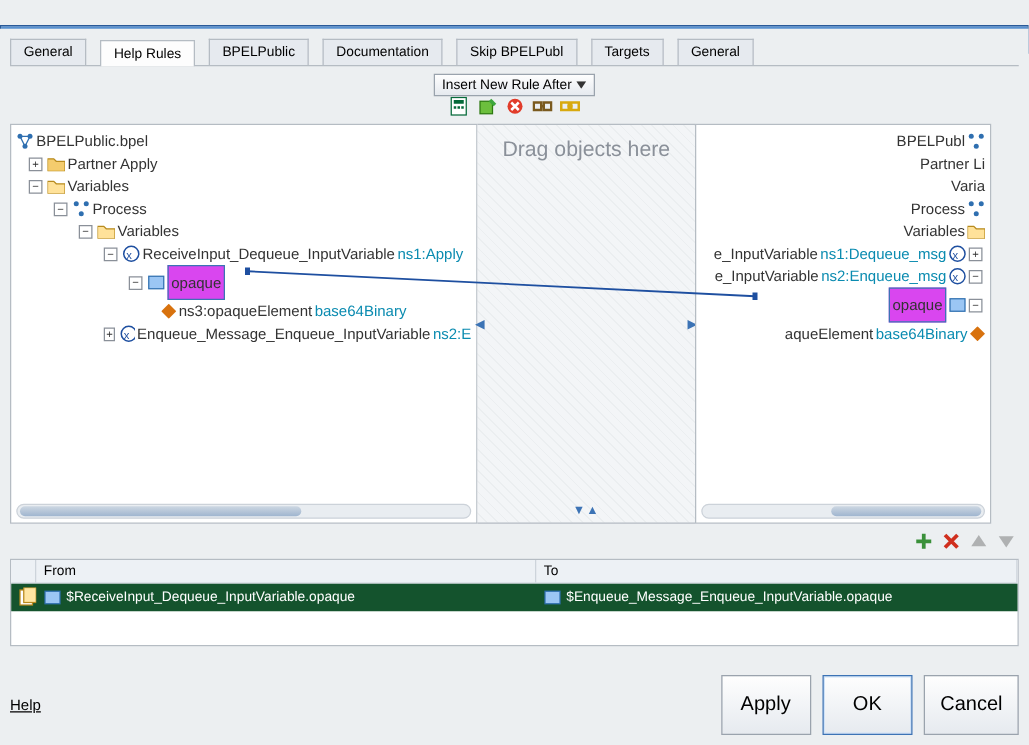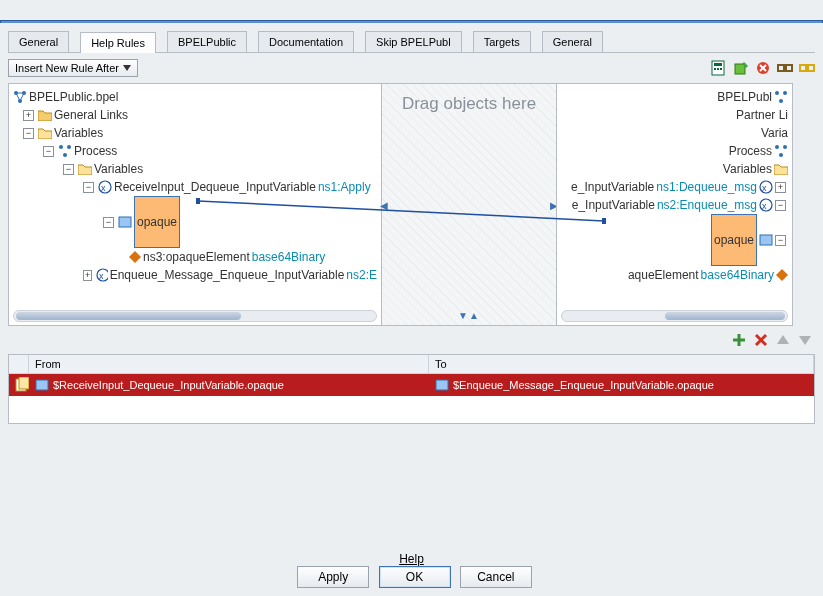--- a/index.html
+++ b/index.html
@@ -64,39 +64,40 @@
     background: #fdfdfd;
     position: relative;
     top: 1px;
   }
   
   .rulebar {
     display: flex;
     justify-content: space-between;
     align-items: center;
     margin: 6px 0 6px 0;
+    flex-direction: column;
   }
   .dropdown-btn {
     display: flex; align-items: center;
     border: 1px solid #9aa3ad;
     background: linear-gradient(#fefefe, #e6eaef);
     padding: 2px 6px;
     font-size: 11px;
     cursor: pointer;
   }
   .dropdown-btn svg { margin-left: 4px; }
   .rulebar .ticons { display: flex; gap: 6px; align-items: center; }
   .ticon {
     width: 16px; height: 16px; display:inline-flex; align-items:center; justify-content:center;
     cursor: pointer;
   }
   
   .panes {
     display: flex;
-    height: 243px;
+    height: 320px;
     position: relative;
   }
   .pane-left, .pane-right {
     background: #fff;
     border: 1px solid #b5bcc3;
     overflow: hidden;
     position: relative;
   }
   .pane-left { width: 374px; }
   .pane-mid {
@@ -125,21 +126,21 @@
   .tree-right .row { justify-content: flex-end; }
   .twisty {
     display:inline-block; width:11px; height:11px;
     border:1px solid #8a9099; font-size:9px; line-height:9px;
     text-align:center; background:#fff; color:#333;
     margin-right: 2px;
   }
   .folder { color:#333; }
   .typelink { color:#0a8bb0; }
   .sel {
-    background:#fdba74; border:1px solid #3c73b5; padding:16px 2px;
+    background:#d946ef; border:1px solid #3c73b5; padding:4px 2px;
   }
   .scrollbar {
     position:absolute; left:4px; right:4px; bottom:3px; height:12px;
     background:#e9edf1; border:1px solid #ccd2d9; border-radius:6px;
   }
   .scrollbar .thumb {
     position:absolute; top:1px; height:8px; border-radius:5px;
     background:linear-gradient(#cdd7e2,#9fb5cf);
   }
   
@@ -165,42 +166,42 @@
   }
   .rulegrid .hdr {
     display:flex; background:#edf1f5; border-bottom:1px solid #cdd4db;
     font-size:11px;
   }
   .rulegrid .hdr .cellh {
     padding:3px 6px; border-right:1px solid #cdd4db;
   }
   .rulegrid .rowdata {
     display:flex; align-items:center;
-    background:#b91c1c; color:#fff;
+    background:#14532d; color:#fff;
     font-size:11px;
   }
   .rulegrid .cell {
     padding:3px 6px; display:flex; align-items:center; gap:4px;
     overflow:hidden; text-overflow:ellipsis; white-space:nowrap;
   }
   .rulegrid .cellicon { flex-shrink:0; }
   .colicon { width:20px; flex:0 0 20px; }
   .colfrom { width:400px; flex:0 0 400px; }
   .colto   { flex:1; }
   
   .footer {
     position:absolute; left:8px; right:8px; bottom:8px;
-    display:flex; justify-content:space-between; align-items:center;flex-direction:column;
+    display:flex; justify-content:space-between; align-items:center;
   }
   .btn {
     min-width:72px; text-align:center;
-    padding:3px 12px; margin-left:6px;
+    padding:14px 12px; margin-left:6px;
     border:1px solid #9aa3ad;
     background:linear-gradient(#fefefe,#e6eaef);
-    font-size:12px; cursor:pointer;
+    font-size:16px; cursor:pointer;
   }
   .btn.default { border:1px solid #3c73b5; box-shadow:0 0 0 1px #cfe2f8 inset; }
   .helpbtn { cursor:pointer; text-decoration:underline; }
 </style>
 </head>
 <body>
 
 <div class="titlebar">
   <div class="appicon"></div>
   <span>Edit Assign</span>
@@ -276,21 +277,21 @@
               <circle cx="7" cy="11" r="2" fill="#2f6fb0"></circle>
               <path d="M3 3 L11 3 L7 11 Z" fill="none" stroke="#2f6fb0"></path>
             </svg>
           <span class="folder">BPELPublic.bpel</span>
           </div>
         <div class="row" style="padding-left:10px;">
             <span class="twisty">+</span>
             <svg width="14" height="12">
               <path d="M0 2h5l2 2h7v8H0z" fill="#f4cc6d" stroke="#b88b1e"></path>
             </svg>
-          <span class="folder">General Links</span>
+          <span class="folder">Partner Apply</span>
           </div>
         <div class="row" style="padding-left:10px;">
             <span class="twisty">−</span>
             <svg width="14" height="12">
               <path d="M0 2h5l2 2h7v8H0z" fill="#ffe29a" stroke="#b88b1e"></path>
             </svg>
           <span class="folder">Variables</span>
           </div>
         <div class="row" style="padding-left:30px;">
             <span class="twisty">−</span>

